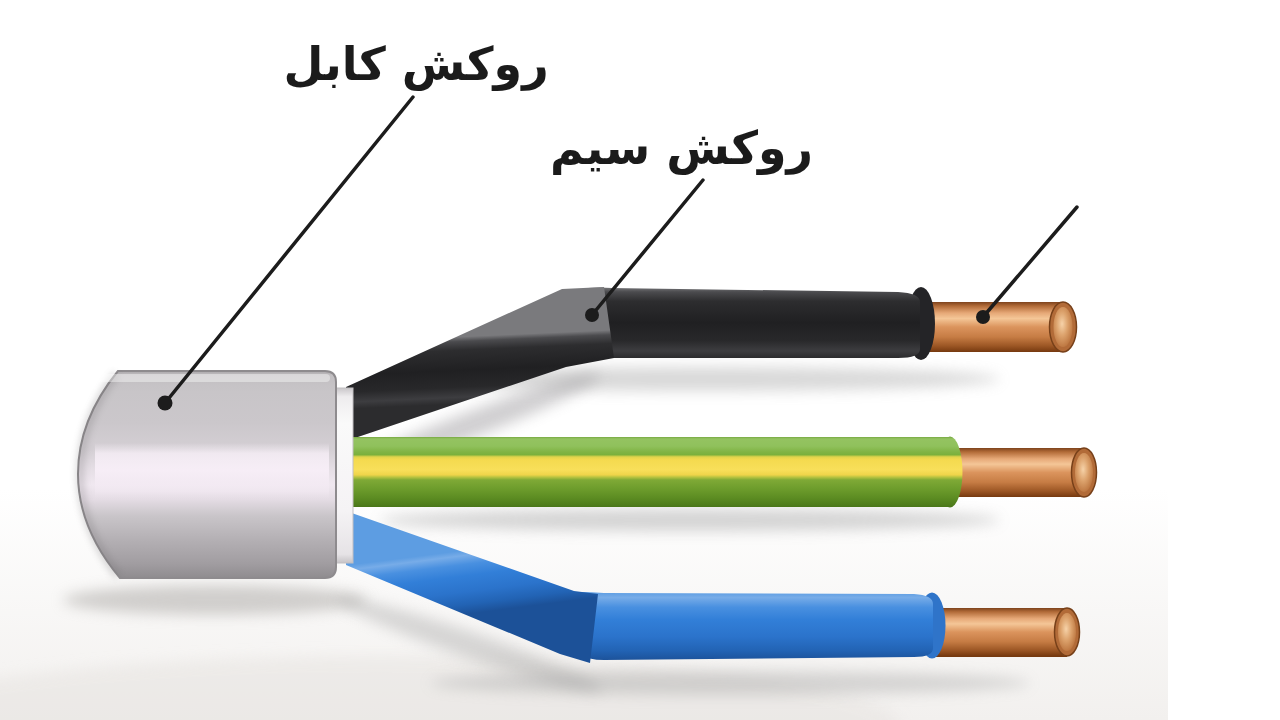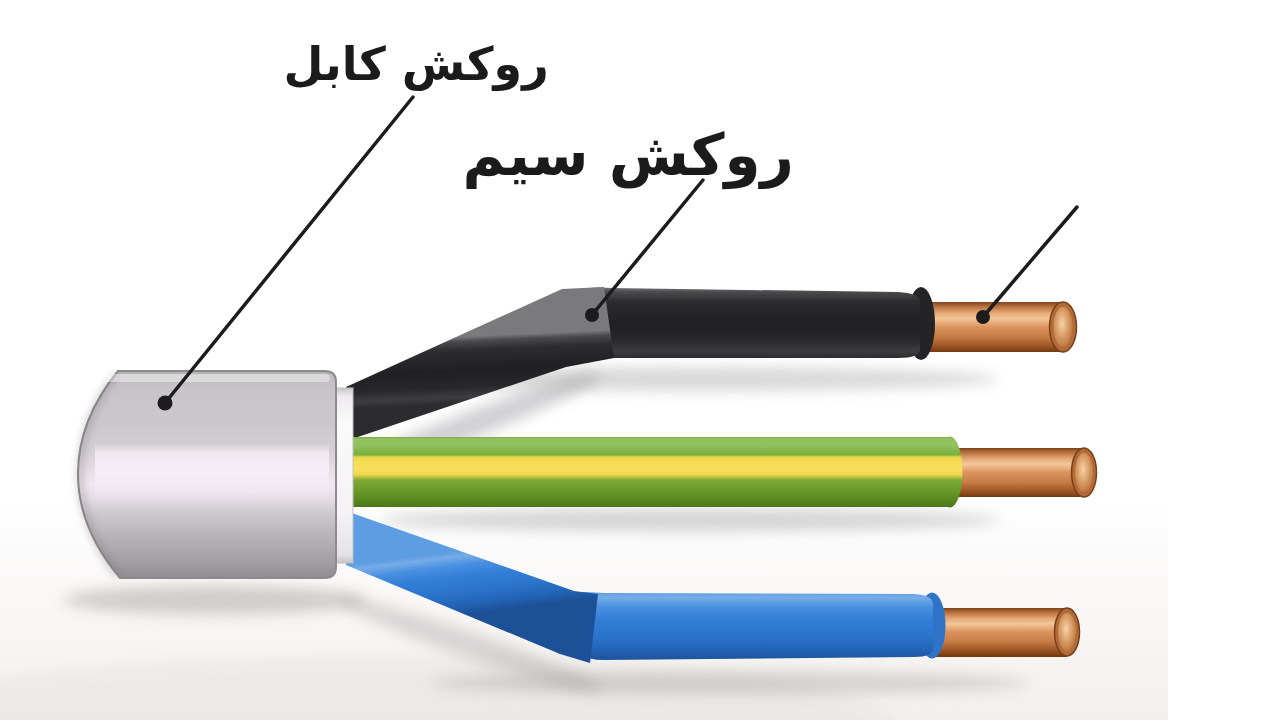--- a/index.html
+++ b/index.html
@@ -15,21 +15,21 @@
     position:absolute;
     direction:rtl;
     text-align:center;
     font-weight:bold;
     color:#1b1b1b;
     line-height:1.15;
     white-space:nowrap;
     font-family:"DejaVu Sans", sans-serif;
   }
   .callout.c1 { left:283px; top:38px;  width:266px; font-size:46px; }
-  .callout.c2 { left:532px; top:122px; width:262px; font-size:58px; }
+  .callout.c2 { left:551px; top:122px; width:262px; font-size:46px; }
   .callout.c3 { left:936px; top:152px; width:206px; font-size:43px; }
 </style>
 </head>
 <body>
 
 <div class="stage">
 
   <svg width="1280" height="720" viewBox="0 0 1280 720">
     <defs>
       <filter id="soft7" x="-60%" y="-200%" width="220%" height="500%">

